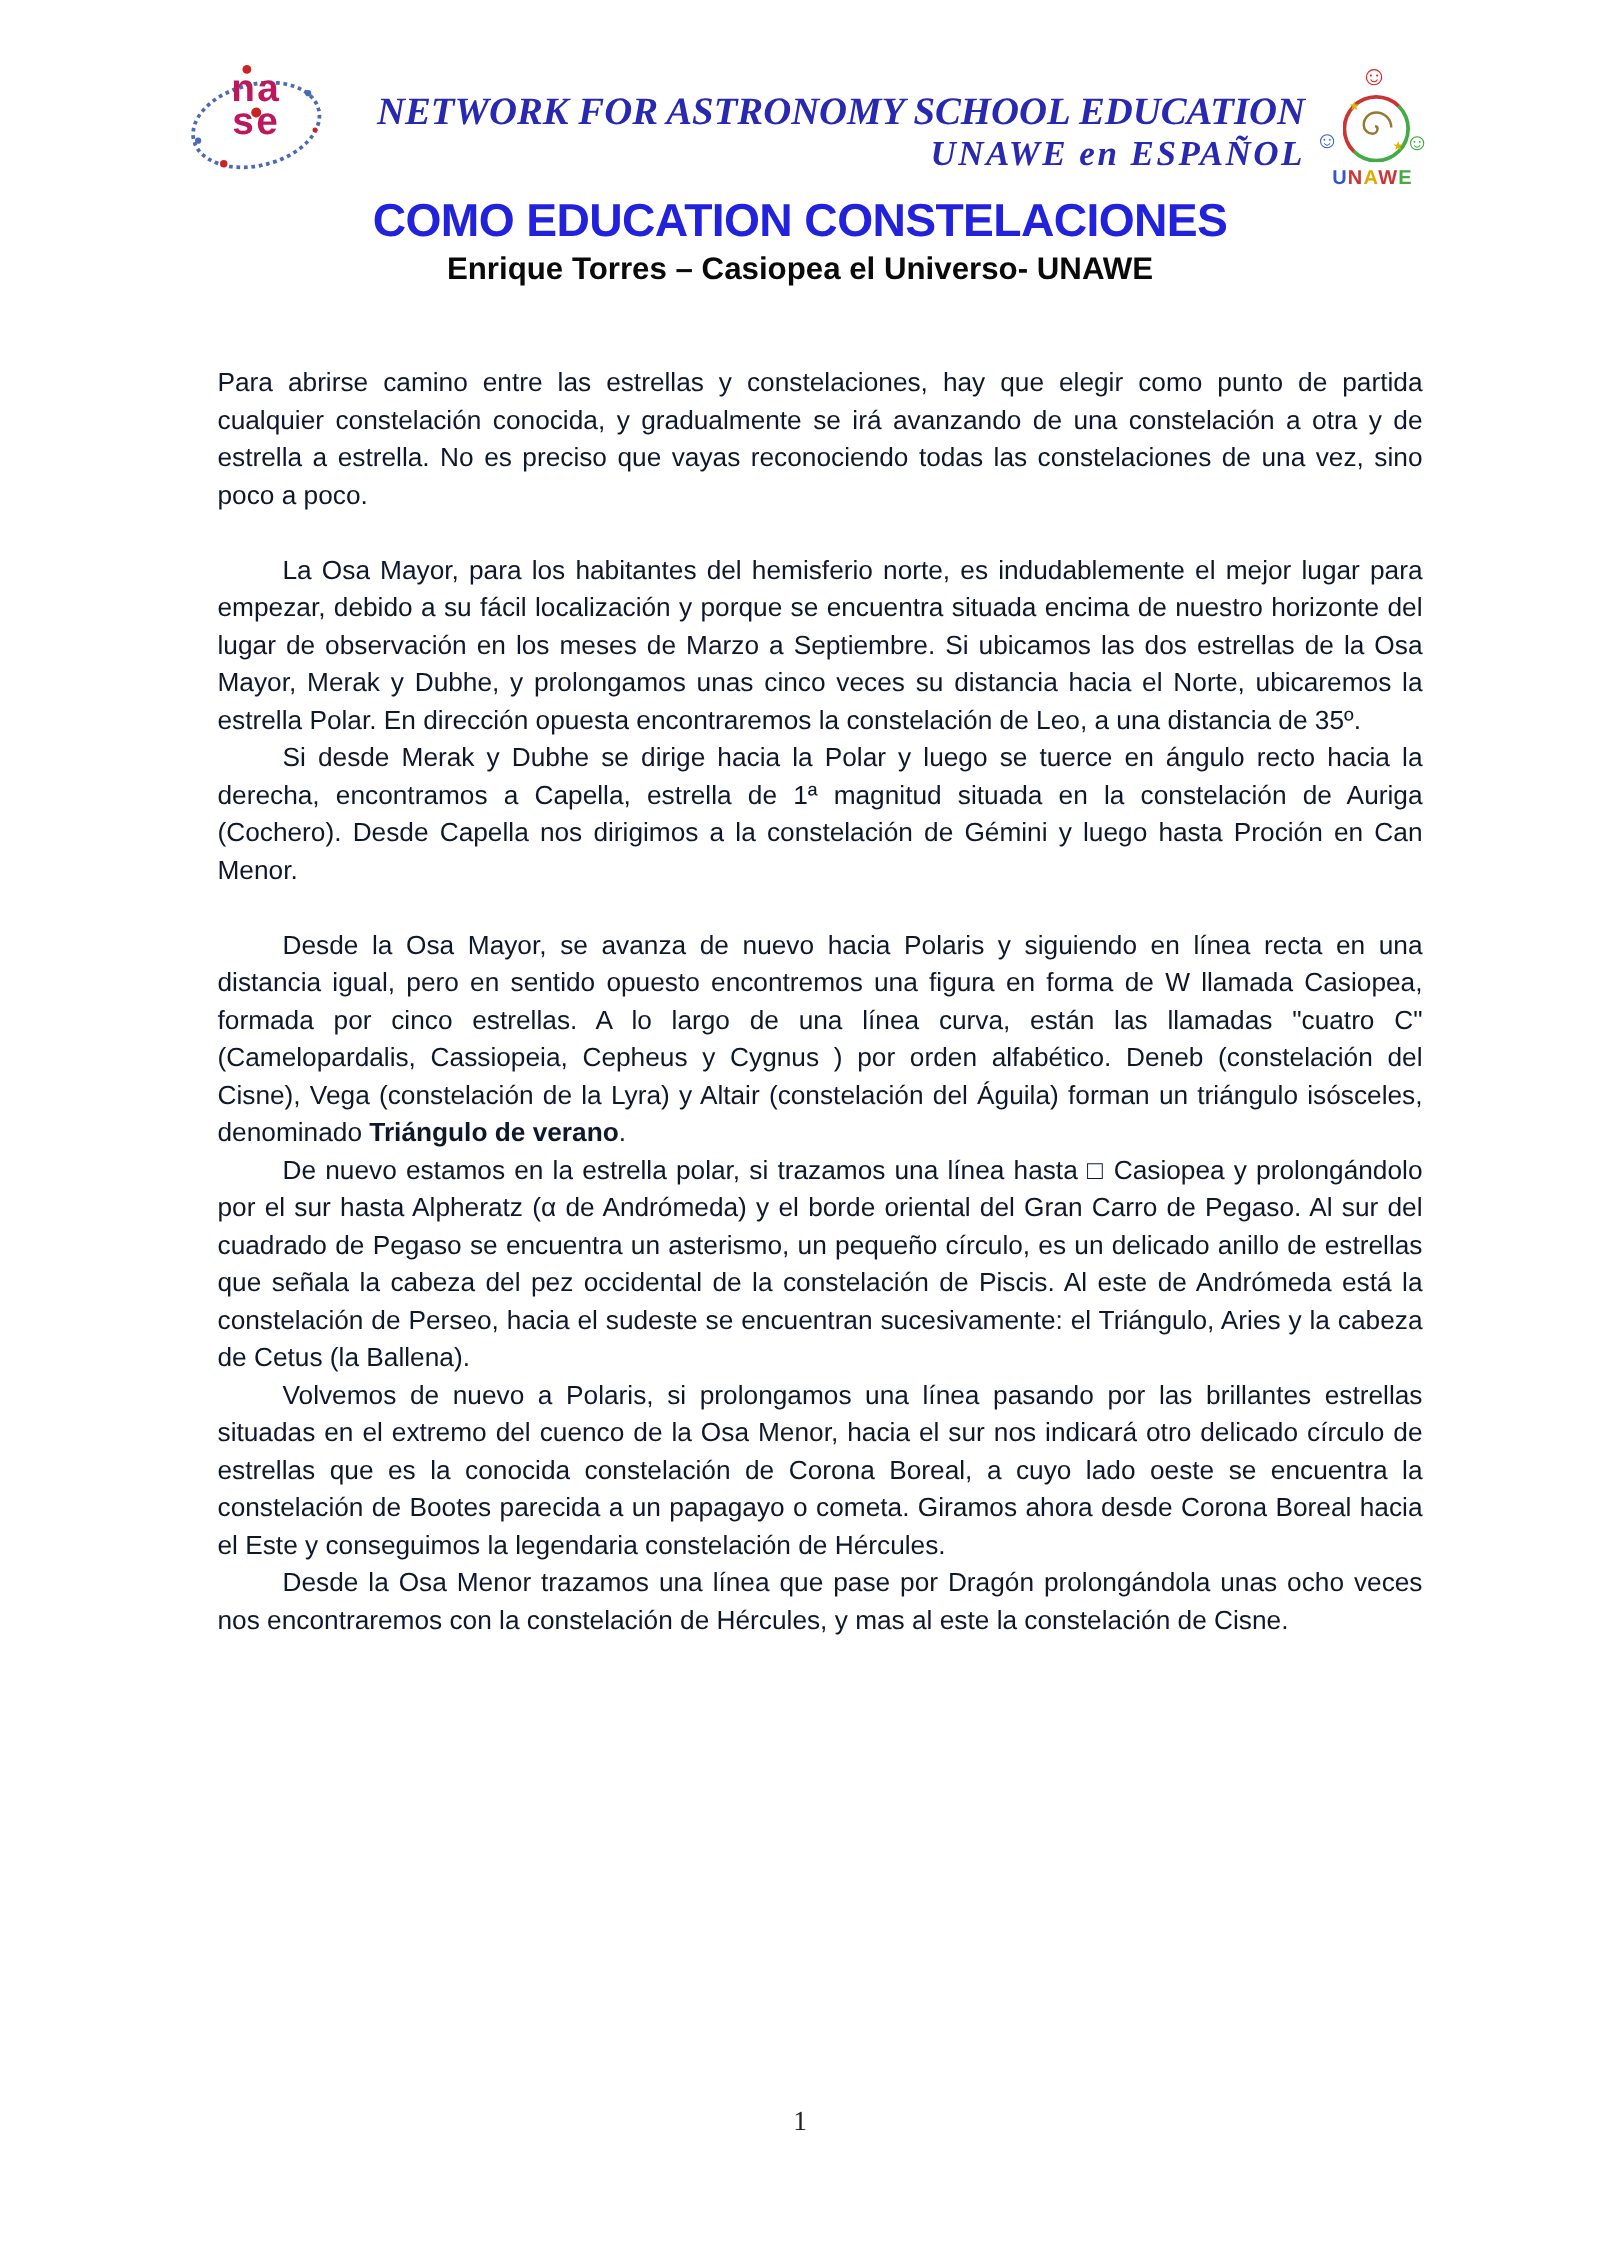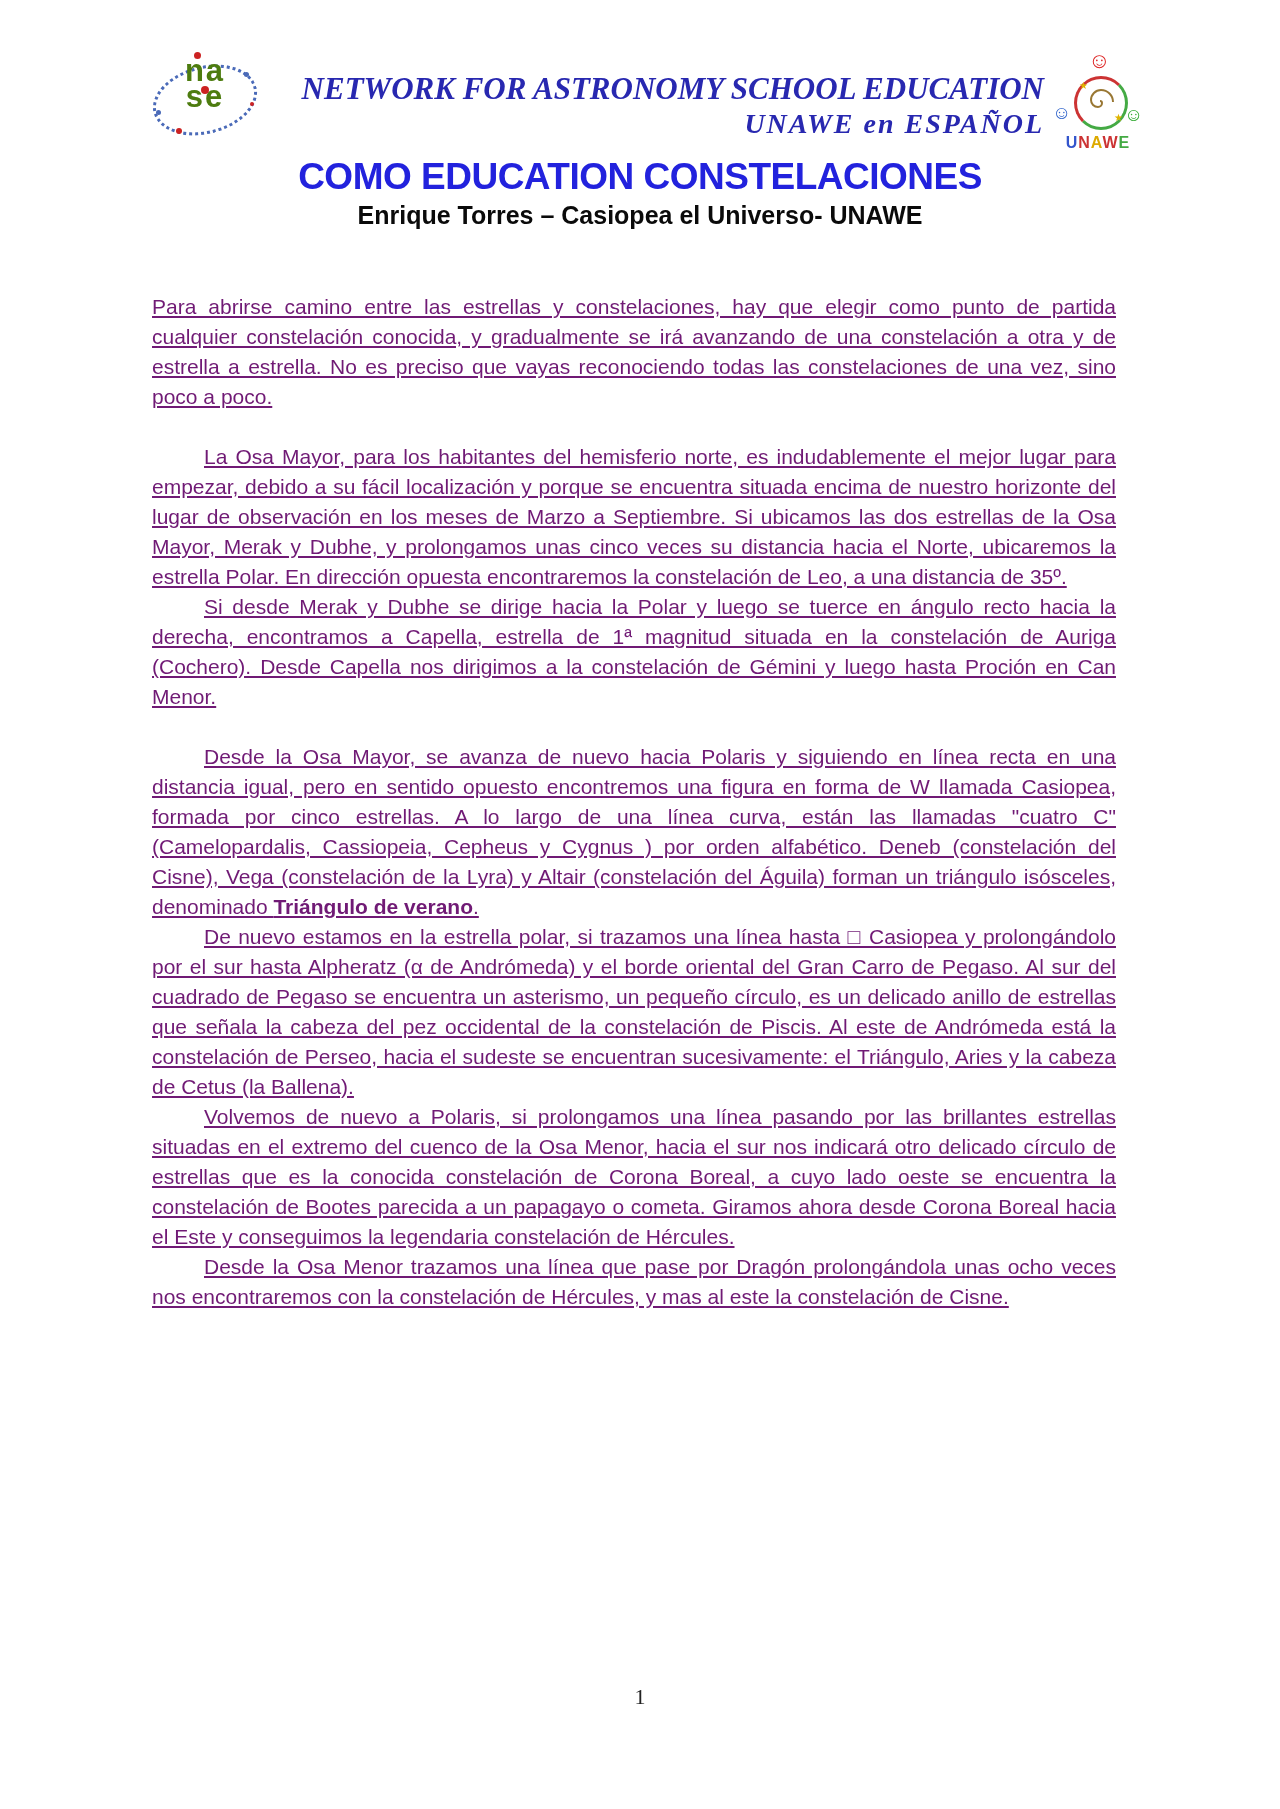--- a/index.html
+++ b/index.html
@@ -20,21 +20,21 @@
 
   
   .nase-logo { position:relative; width:112px; height:92px; flex:0 0 auto; }
   .nase-ellipse {
     position:absolute; left:4px; top:16px; width:100px; height:62px;
     border:3px dotted #4a6ab8; border-radius:50%;
     transform:rotate(-14deg);
   }
   .nase-letters {
     position:absolute; left:22px; top:8px; width:70px;
-    font-weight:bold; color:#4d7c0f; text-align:center;
+    font-weight:bold; color:#be185d; text-align:center;
     line-height:26px; font-size:31px; letter-spacing:2px;
   }
   .nase-letters .row { display:block; }
   .nase-dot { position:absolute; border-radius:50%; }
   .nd1 { width:8px; height:8px; background:#cc2222; left:53px; top:36px; }
   .nd2 { width:7px; height:7px; background:#cc2222; left:46px; top:2px; }
   .nd3 { width:6px; height:6px; background:#cc2222; left:28px; top:78px; }
   .nd4 { width:5px; height:5px; background:#4a6ab8; left:96px; top:22px; }
   .nd5 { width:5px; height:5px; background:#4a6ab8; left:8px;  top:60px; }
   .nd6 { width:4px; height:4px; background:#cc2222; left:102px; top:52px; }
@@ -77,24 +77,23 @@
     font-size:37px; font-weight:bold; letter-spacing:-0.5px;
   }
   .doc-subtitle {
     position:absolute; top:201px; left:0; width:100%; margin:0;
     text-align:center; color:#0a0a0a;
     font-size:25px; font-weight:bold;
   }
 
   
   .doc-body {
-    position:absolute; top:292px; left:152px; width:964px;
+    position:absolute; top:292px; left:174px; width:964px;
     font-size:21px; line-height:30px; text-align:justify;
-    color:#701a75;
-    text-decoration:underline;
+    color:#0f172a;
   }
   .doc-body p { margin:0; }
   .doc-body p.indent { text-indent:52px; }
   .doc-body p.gap-after { margin-bottom:30px; }
 
   
   .page-footer {
     position:absolute; top:1684px; left:0; width:100%;
     text-align:center;
     font-family:"Liberation Serif", serif; font-size:22px; color:#222;

